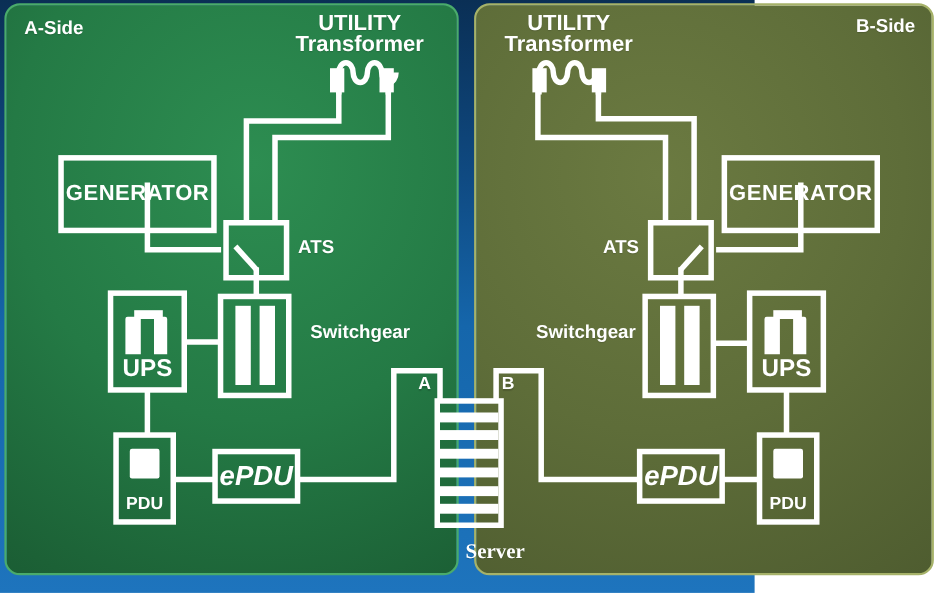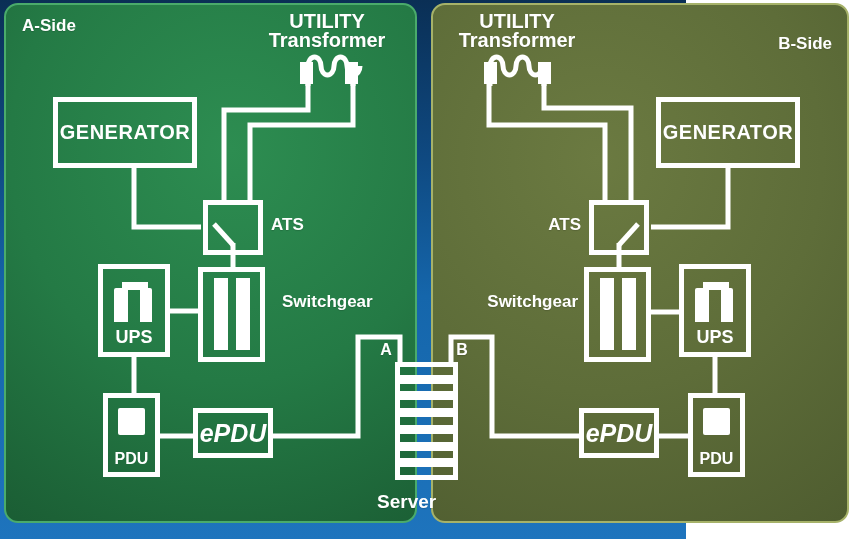--- a/index.html
+++ b/index.html
@@ -31,44 +31,44 @@
   .lbl{
     position:absolute;z-index:4;color:#ffffff;font-weight:bold;
     white-space:nowrap;text-shadow:0 1px 1px rgba(0,0,0,0.15);
   }
   .side-title{font-size:17px;}
   .utility{width:160px;text-align:center;font-size:20px;line-height:19px;}
   .box-label-inside{
     position:absolute;left:0;right:0;bottom:4px;text-align:center;
     color:#fff;font-weight:bold;
   }
-  .gen{display:flex;align-items:center;justify-content:center;}
+  .gen{display:flex;align-items:center;justify-content:center;margin-top:44px;}
   .gen-text{color:#fff;font-weight:bold;font-size:20px;letter-spacing:0.5px;}
   .epdu{display:flex;align-items:center;justify-content:center;}
   .epdu-text{color:#fff;font-weight:bold;font-size:25px;font-style:italic;}
   
   .sg{display:flex;justify-content:center;gap:8px;padding-top:6px;}
   .sg-bar{width:14px;height:72px;background:#fff;}
   
   .ups-icon{position:relative;width:40px;height:40px;margin:13px auto 0;}
   .ups-bridge{position:absolute;left:8px;top:0;width:26px;height:8px;background:#fff;}
   .ups-left{position:absolute;left:0;top:6px;width:14px;height:34px;background:#fff;border-radius:2px 2px 0 0;}
   .ups-right{position:absolute;left:26px;top:6px;width:12px;height:34px;background:#fff;border-radius:2px 2px 0 0;}
-  .ups-text{font-size:18px;}
+  .ups-text{font-size:22px;}
   
   .pdu-icon{width:27px;height:27px;background:#fff;border-radius:2px;margin:10px auto 0;}
   .pdu-text{font-size:16px;}
   
   .rack{
     position:absolute;z-index:3;box-sizing:border-box;border:5px solid #fff;
     display:flex;flex-direction:column;justify-content:space-evenly;
   }
   .rack-bar{width:100%;height:9px;background:#fff;}
   .feed-lbl{width:24px;text-align:center;font-size:16px;}
-  .server-lbl{width:100px;text-align:left;font-size:19px;}
+  .server-lbl{width:100px;text-align:right;font-size:19px;font-family:Liberation Serif, serif;}
 </style>
 </head>
 <body>
 
 <div id="stage">
 
   <div class="panel" id="panel-a"></div>
   <div class="panel" id="panel-b"></div>
 
   <svg class="wires" width="853" height="539" viewBox="0 0 853 539">
@@ -145,21 +145,21 @@
     <div class="pdu-icon"></div>
     <div class="box-label-inside pdu-text">PDU</div>
   </div>
 
   <div class="box epdu" style="left:193px;top:408px;width:80px;height:50px;">
     <span class="epdu-text">ePDU</span>
   </div>
 
   <div class="lbl feed-lbl" style="left:374px;top:341px;">A</div>
 
-  <div class="lbl side-title" style="left:712px;top:34px;width:120px;text-align:right;">B-Side</div>
+  <div class="lbl side-title" style="left:712px;top:14px;width:120px;text-align:right;">B-Side</div>
 
   <div class="lbl utility" style="left:437px;top:12px;">
     <div>UTILITY</div>
     <div>Transformer</div>
   </div>
 
   <div class="box gen" style="left:656px;top:97px;width:144px;height:71px;">
     <span class="gen-text">GENERATOR</span>
   </div>
 

